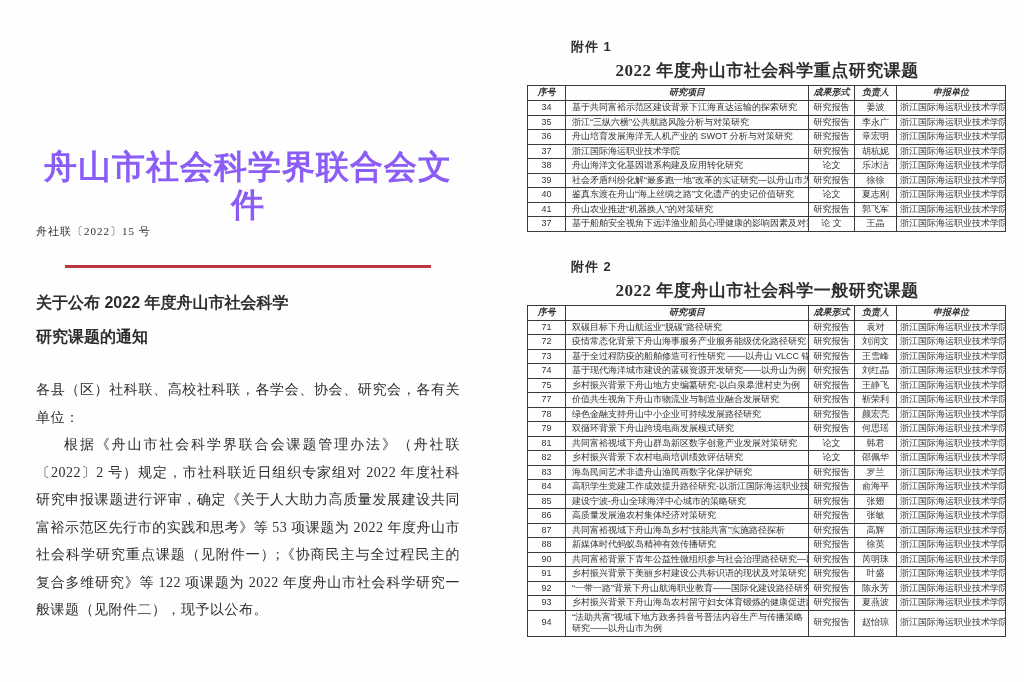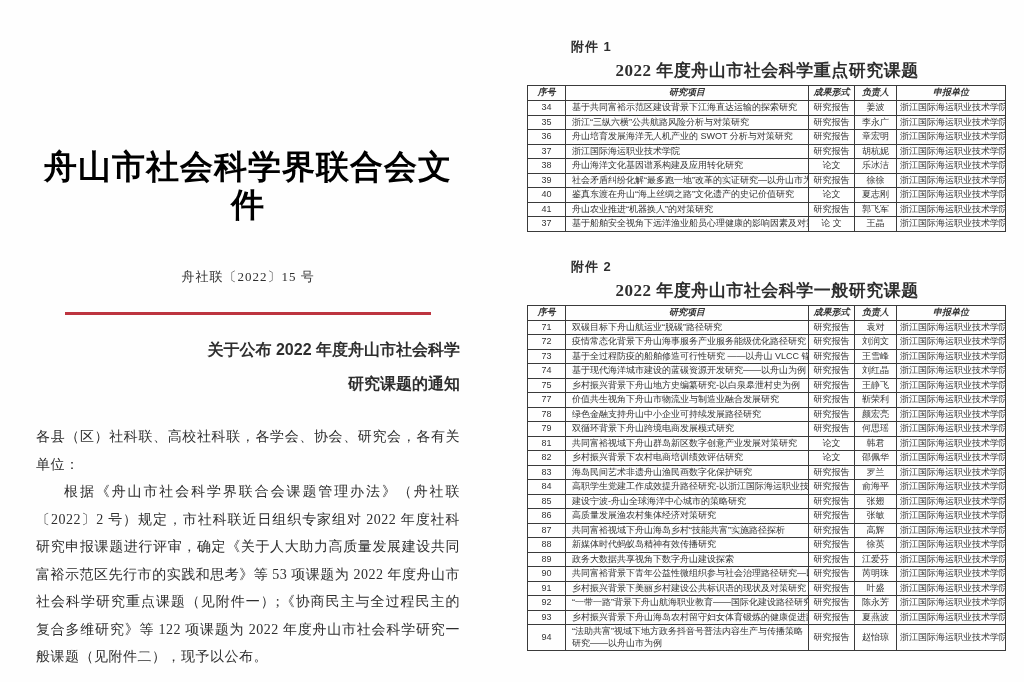--- a/index.html
+++ b/index.html
@@ -3,23 +3,23 @@
 <meta charset="utf-8">
 <style>
   * { margin:0; padding:0; box-sizing:border-box; }
   html,body { width:1024px; height:682px; }
   body { font-family:"Liberation Serif","DejaVu Serif",serif; background:#ffffff; color:#2e2e2e; overflow:hidden; }
   .page { position:relative; width:1024px; height:682px; background:#fefefe; }
 
   
   .left-doc { position:absolute; left:36px; top:0; width:424px; }
   .masthead { margin-top:148px; text-align:center; font-size:33px; font-weight:bold; letter-spacing:1px; line-height:38px; }
-  .doc-num { margin-top:44px; text-align:center; font-size:13px; letter-spacing:1px; }
+  .doc-num { text-align:left; font-size:11px; letter-spacing:1px; }
   .red-rule { margin:26px auto 0 auto; width:366px; height:3px; }
-  .doc-title { margin-top:18px; text-align:right; font-size:16px; font-weight:bold; line-height:34px; font-family:"Liberation Sans","DejaVu Sans",sans-serif; }
+  .doc-title { margin-top:18px; text-align:left; font-size:16px; font-weight:bold; line-height:34px; font-family:"Liberation Sans","DejaVu Sans",sans-serif; }
   .doc-body { margin-top:22px; font-size:14px; line-height:27.5px; text-align:justify; letter-spacing:0.5px; }
   .doc-body p.indent { text-indent:2em; }
 
   
   .right-col { position:absolute; left:527px; top:30px; width:480px; font-family:"Liberation Sans","DejaVu Sans",sans-serif; }
   .att-label { font-size:13px; font-weight:bold; margin-left:44px; letter-spacing:1px;margin-top:8px; }
   .tbl-title { text-align:center; font-size:17px; font-weight:bold; margin-top:3px; margin-bottom:3px; letter-spacing:0.5px; font-family:"Liberation Serif","DejaVu Serif",serif; }
   table { border-collapse:collapse; width:478px; table-layout:fixed; }
   th, td { border:0.8px solid #3a3a3a; font-size:9px; padding:1px 3px; line-height:11.5px; color:#333; }
   th { font-weight:bold; text-align:center; height:15px;font-style:italic; }
@@ -30,21 +30,21 @@
   col.no { width:38px; } col.project { width:243px; } col.form { width:46px; }
   col.leader { width:42px; } col.unit { width:109px; }
   .gap2 { margin-top:26px; }
 </style>
 </head>
 <body>
 
 <div class="page">
 
   <div class="left-doc">
-    <div class="masthead" style="color: #000000;">舟山市社会科学界联合会文件</div>
+    <div class="masthead" style="color: #8b5cf6;">舟山市社会科学界联合会文件</div>
     <div class="doc-num">舟社联〔2022〕15 号</div>
     <div class="red-rule" style="background-color: rgb(189, 53, 64);"></div>
     <div class="doc-title">
       <div>关于公布 2022 年度舟山市社会科学</div>
       <div>研究课题的通知</div>
     </div>
     <div class="doc-body">
       <p>各县（区）社科联、高校社科联，各学会、协会、研究会，各有关单位：</p>
       <p class="indent">根据《舟山市社会科学界联合会课题管理办法》（舟社联〔2022〕2 号）规定，市社科联近日组织专家组对 2022 年度社科研究申报课题进行评审，确定《关于人大助力高质量发展建设共同富裕示范区先行市的实践和思考》等 53 项课题为 2022 年度舟山市社会科学研究重点课题（见附件一）;《协商民主与全过程民主的复合多维研究》等 122 项课题为 2022 年度舟山市社会科学研究一般课题（见附件二），现予以公布。</p>
     </div>
@@ -291,27 +291,20 @@
           </tr>
 
           <tr>
             <td class="c-no">88</td>
             <td class="c-project">新媒体时代蚂蚁岛精神有效传播研究</td>
             <td class="c-form">研究报告</td>
             <td class="c-leader">徐英</td>
             <td class="c-unit">浙江国际海运职业技术学院</td>
           </tr>
 
-          <tr>
-            <td class="c-no">89</td>
-            <td class="c-project">政务大数据共享视角下数字舟山建设探索</td>
-            <td class="c-form">研究报告</td>
-            <td class="c-leader">江爱芬</td>
-            <td class="c-unit">浙江国际海运职业技术学院</td>
-          </tr>
 
           <tr>
             <td class="c-no">90</td>
             <td class="c-project">共同富裕背景下青年公益性微组织参与社会治理路径研究—以舟山为例</td>
             <td class="c-form">研究报告</td>
             <td class="c-leader">芮明珠</td>
             <td class="c-unit">浙江国际海运职业技术学院</td>
           </tr>
 
           <tr>

